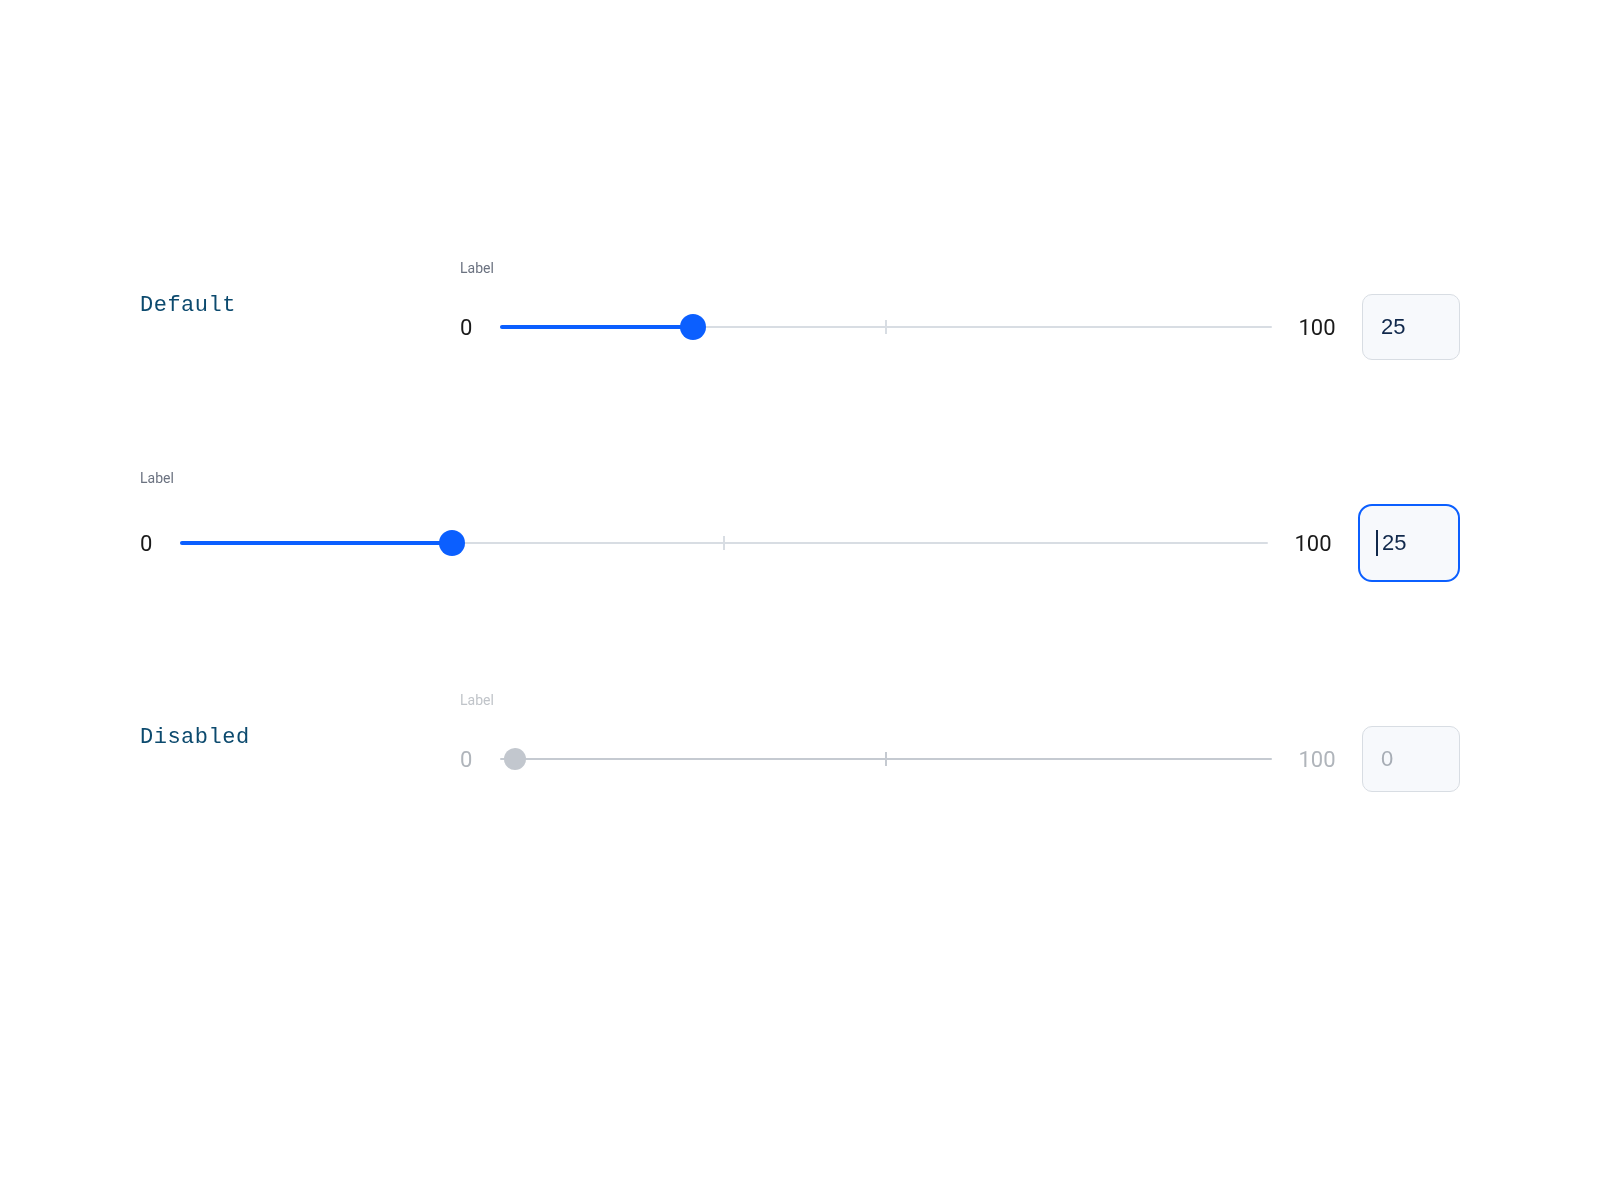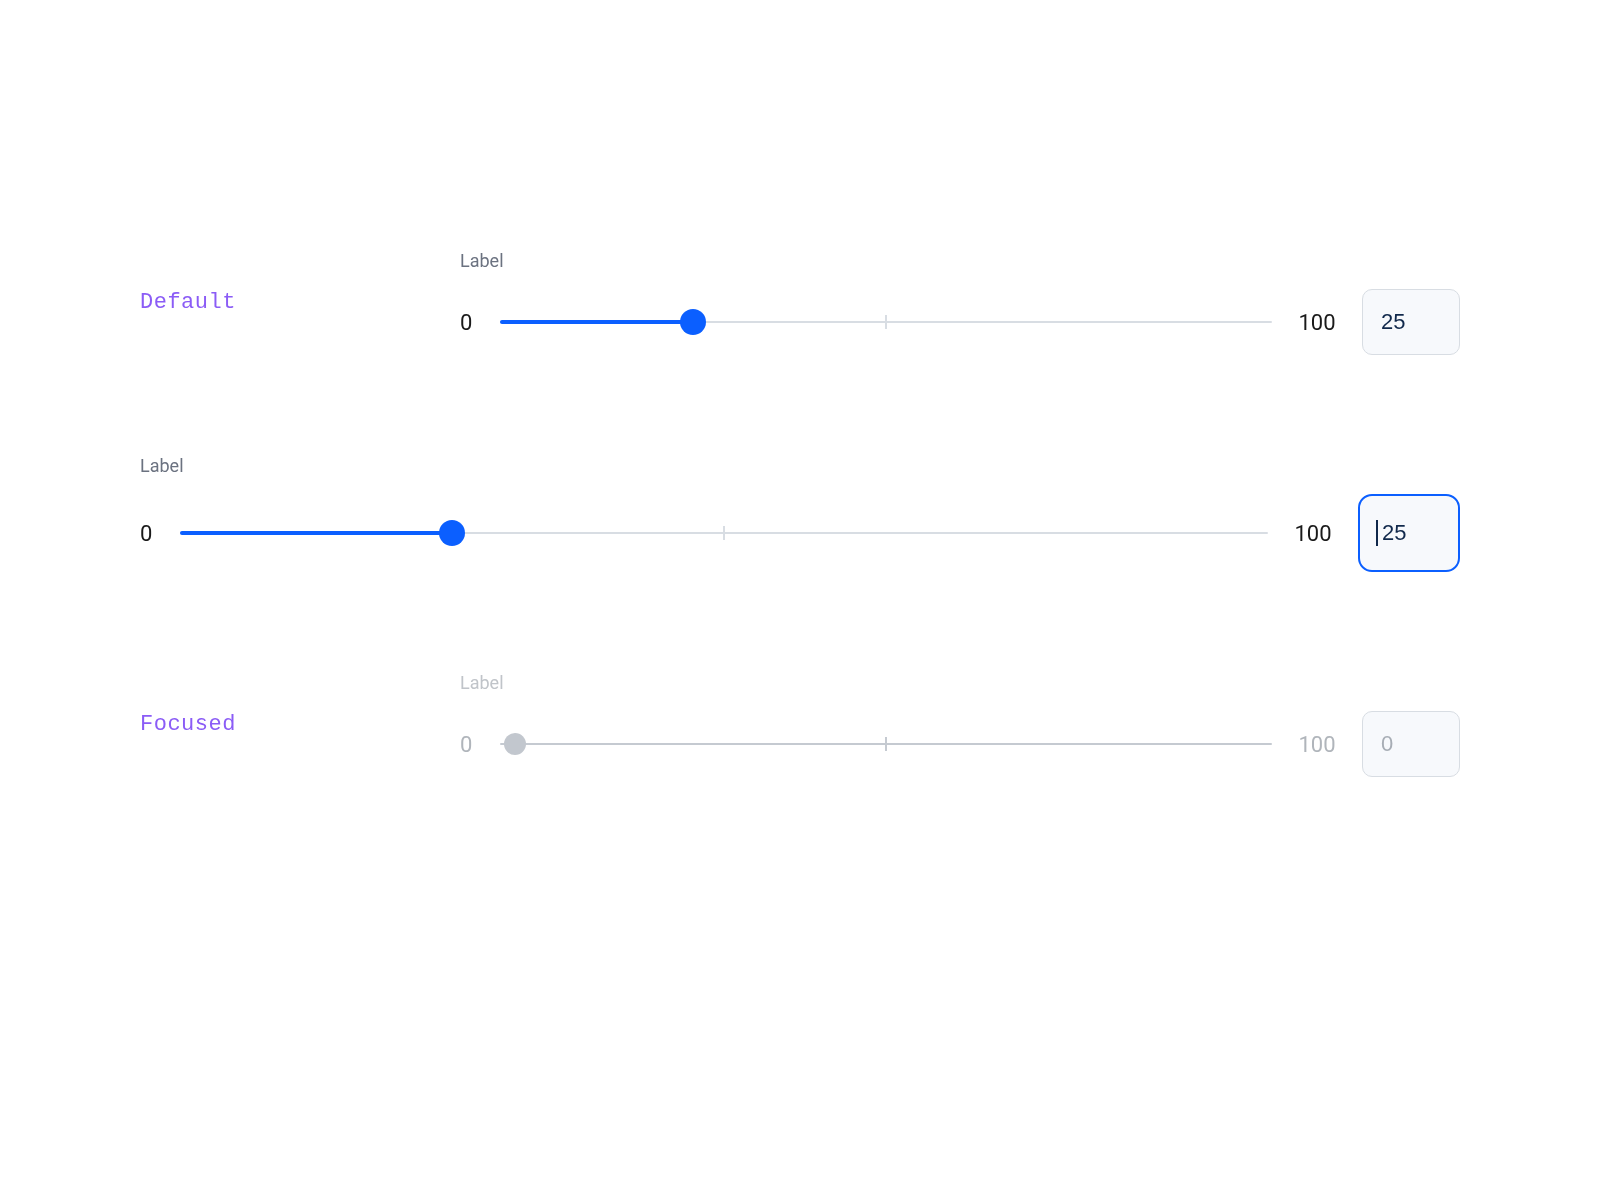--- a/index.html
+++ b/index.html
@@ -22,33 +22,34 @@
     }
     .row {
       display: flex;
       align-items: center;
       margin-bottom: 100px;
     }
     .state-label {
       width: 320px;
       font-family: "SFMono-Regular", Consolas, "Liberation Mono", Menlo, monospace;
       font-size: 22px;
-      color: #8b5cf6;
+      color: #0c4a6e;
       letter-spacing: 0.5px;
     }
     .slider-group {
       display: flex;
       flex-direction: column;
       flex: 1;
     }
     .field-label {
-      font-size: 18px;
+      font-size: 14px;
       color: #6b7280;
       margin-bottom: 18px;
       font-weight: 400;
+      margin-top: 10px;
     }
     .field-label.disabled {
       color: #c0c4c9;
     }
     .slider-row {
       display: flex;
       align-items: center;
       gap: 20px;
     }
     .min-label, .max-label {
@@ -195,21 +196,21 @@
         <div class="max-label">100</div>
         <div class="focused-wrapper">
           <input class="value-input focused" value="25" style="">
           <div class="cursor-line"></div>
         </div>
       </div>
     </div>
   </div>
 
   <div class="row">
-    <div class="state-label">Focused</div>
+    <div class="state-label">Disabled</div>
     <div class="slider-group">
       <div class="field-label disabled">Label</div>
       <div class="slider-row">
         <div class="min-label disabled">0</div>
         <div class="slider-track disabled">
           <div class="track-bg disabled"></div>
           <div class="track-tick disabled"></div>
           <div class="slider-thumb disabled" style="left:2%"></div>
         </div>
         <div class="max-label disabled">100</div>

